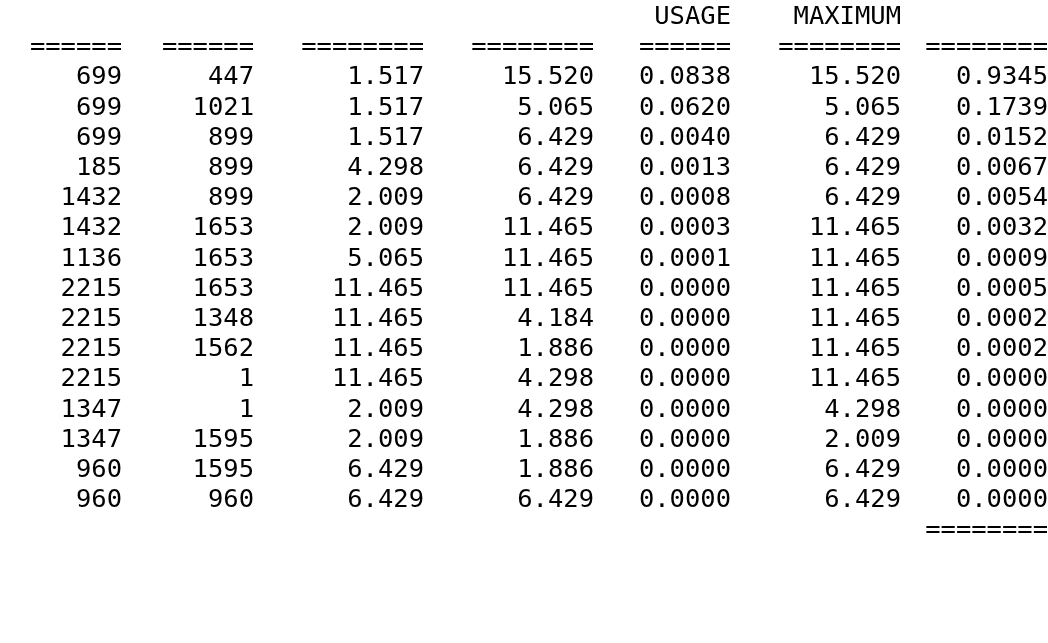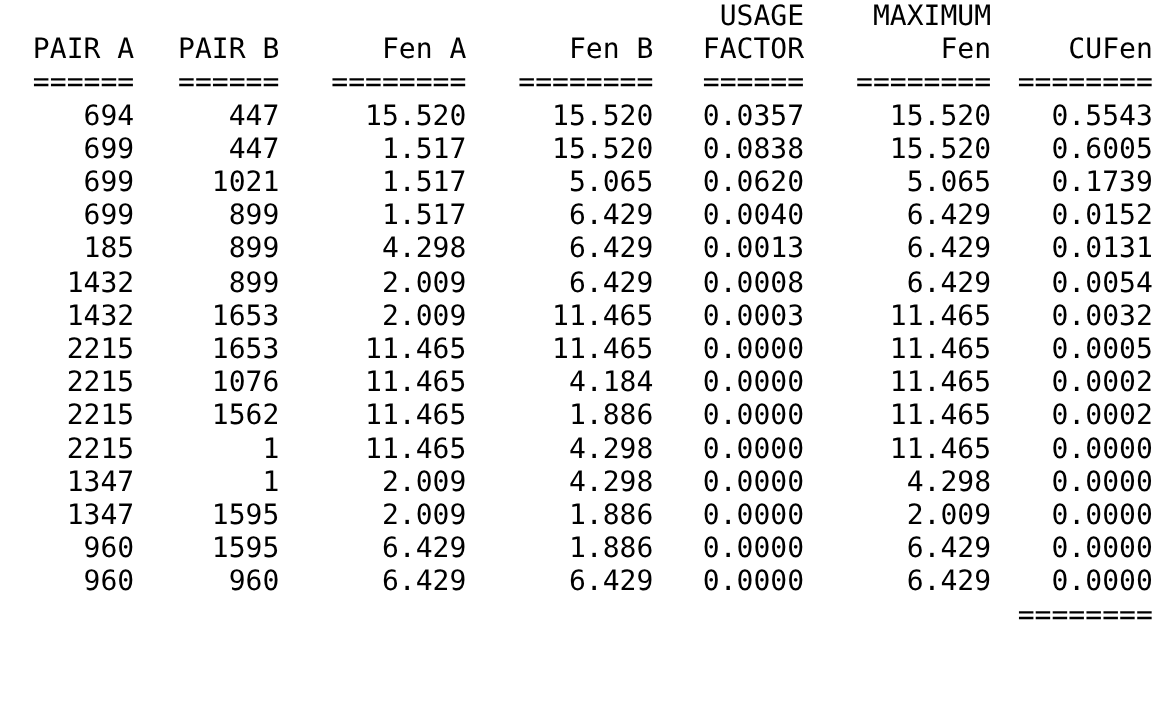--- a/index.html
+++ b/index.html
@@ -76,56 +76,38 @@
     <tbody>
       <tr class="head-top">
         <td></td>
         <td></td>
         <td></td>
         <td></td>
         <td>USAGE</td>
         <td>MAXIMUM</td>
         <td></td>
       </tr>
-      <tr class="head-row">
-        <td>PAIR A</td>
-        <td>PAIR B</td>
-        <td>Fen A</td>
-        <td>Fen B</td>
-        <td>FACTOR</td>
-        <td>Fen</td>
-        <td>CUFen</td>
-      </tr>
       <tr class="rule-row">
         <td>======</td>
         <td>======</td>
         <td>========</td>
         <td>========</td>
         <td>======</td>
         <td>========</td>
         <td>========</td>
       </tr>
 
-      <tr class="data-row">
-        <td>694</td>
-        <td>447</td>
-        <td>15.520</td>
-        <td>15.520</td>
-        <td>0.0357</td>
-        <td>15.520</td>
-        <td>0.5543</td>
-      </tr>
       <tr class="data-row">
         <td>699</td>
         <td>447</td>
         <td>1.517</td>
         <td>15.520</td>
         <td>0.0838</td>
         <td>15.520</td>
-        <td>0.6005</td>
+        <td>0.9345</td>
       </tr>
       <tr class="data-row">
         <td>699</td>
         <td>1021</td>
         <td>1.517</td>
         <td>5.065</td>
         <td>0.0620</td>
         <td>5.065</td>
         <td>0.1739</td>
       </tr>
@@ -138,52 +120,61 @@
         <td>6.429</td>
         <td>0.0152</td>
       </tr>
       <tr class="data-row">
         <td>185</td>
         <td>899</td>
         <td>4.298</td>
         <td>6.429</td>
         <td>0.0013</td>
         <td>6.429</td>
-        <td>0.0131</td>
+        <td>0.0067</td>
       </tr>
       <tr class="data-row">
         <td>1432</td>
         <td>899</td>
         <td>2.009</td>
         <td>6.429</td>
         <td>0.0008</td>
         <td>6.429</td>
         <td>0.0054</td>
       </tr>
       <tr class="data-row">
         <td>1432</td>
         <td>1653</td>
         <td>2.009</td>
         <td>11.465</td>
         <td>0.0003</td>
         <td>11.465</td>
         <td>0.0032</td>
       </tr>
       <tr class="data-row">
-        <td>2215</td>
+        <td>1136</td>
         <td>1653</td>
+        <td>5.065</td>
+        <td>11.465</td>
+        <td>0.0001</td>
+        <td>11.465</td>
+        <td>0.0009</td>
+      </tr>
+      <tr class="data-row">
+        <td>2215</td>
+        <td>1653</td>
         <td>11.465</td>
         <td>11.465</td>
         <td>0.0000</td>
         <td>11.465</td>
         <td>0.0005</td>
       </tr>
       <tr class="data-row">
         <td>2215</td>
-        <td>1076</td>
+        <td>1348</td>
         <td>11.465</td>
         <td>4.184</td>
         <td>0.0000</td>
         <td>11.465</td>
         <td>0.0002</td>
       </tr>
       <tr class="data-row">
         <td>2215</td>
         <td>1562</td>
         <td>11.465</td>

